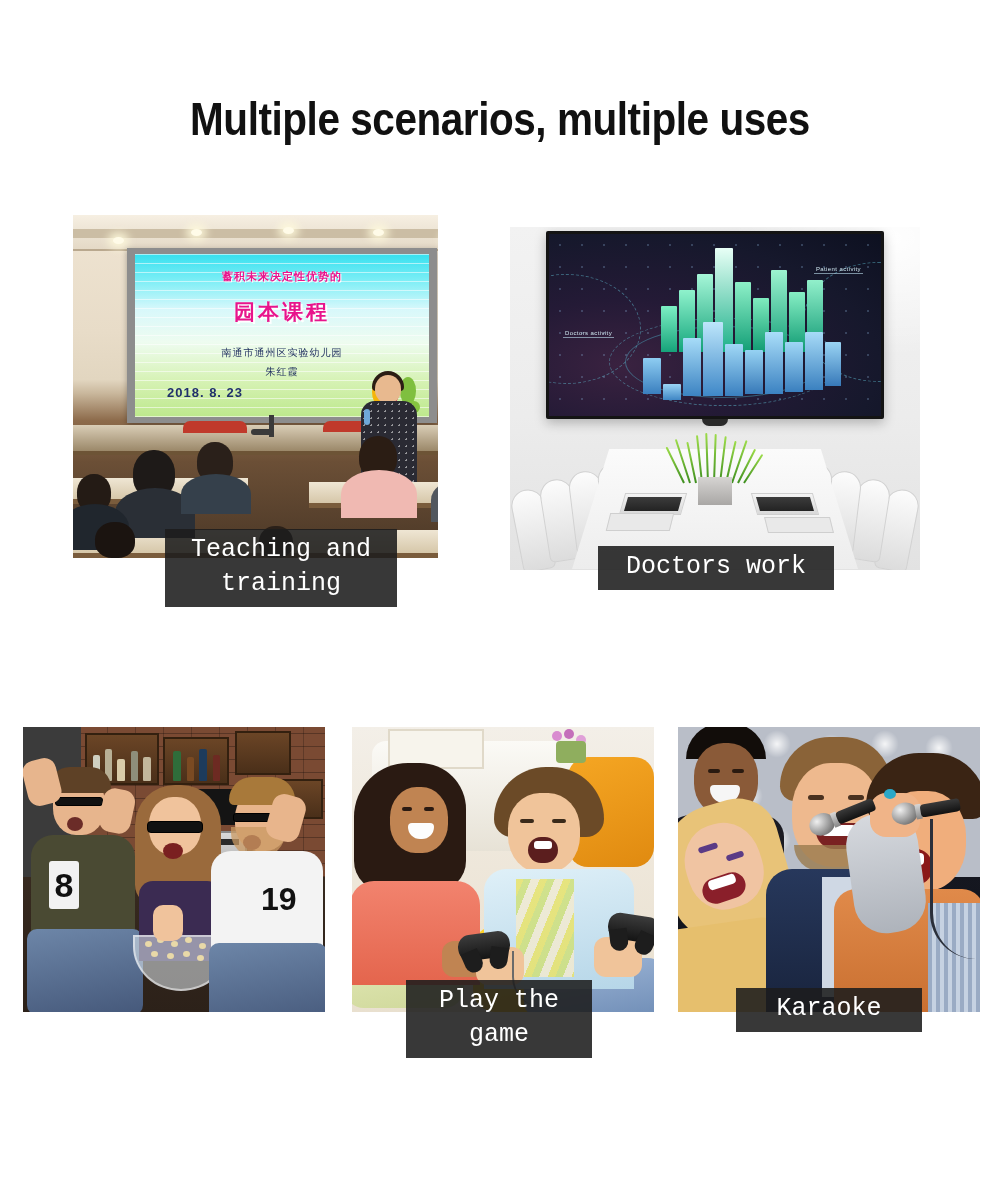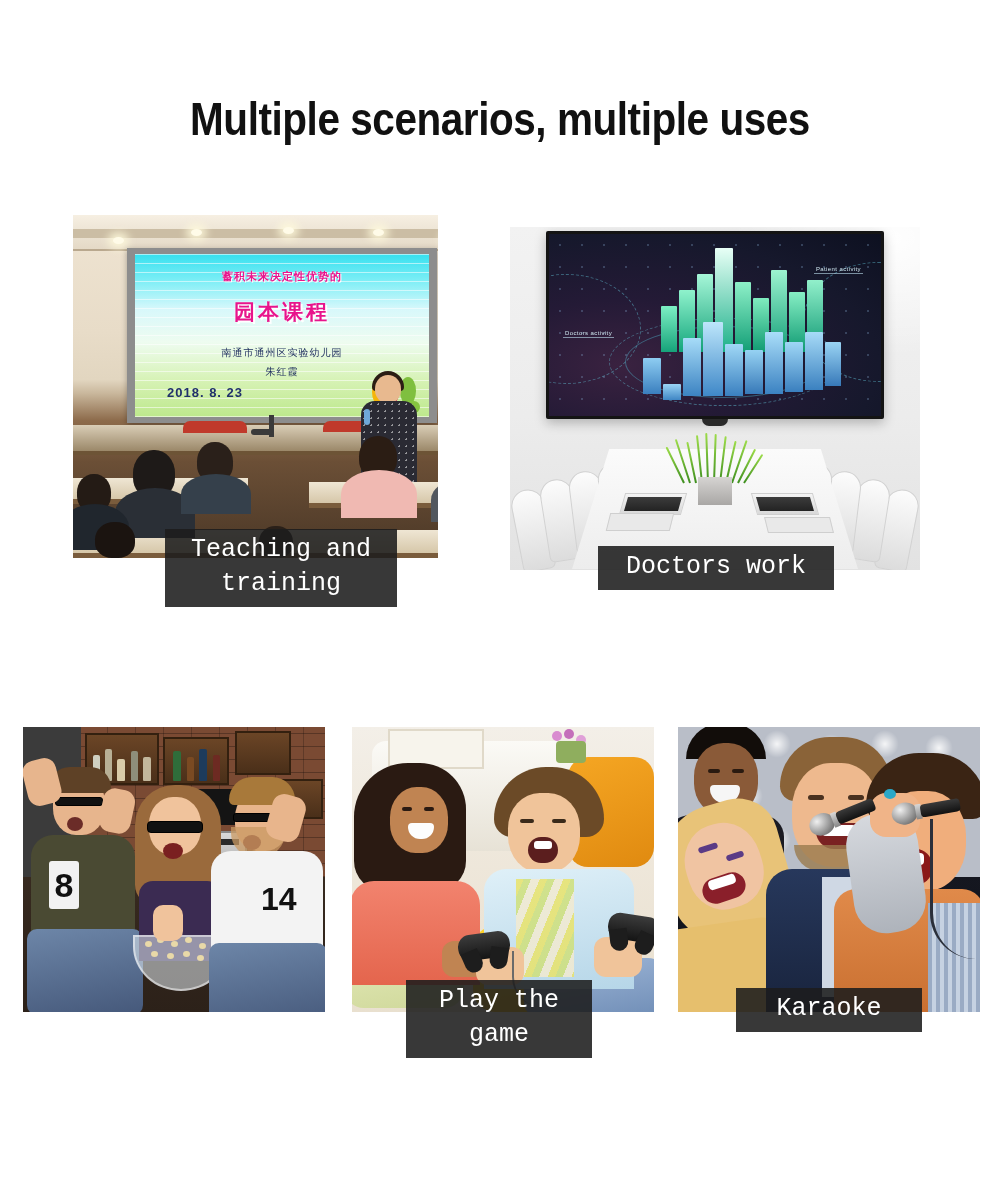--- a/index.html
+++ b/index.html
@@ -388,21 +388,21 @@
         <div style="position:absolute;left:34px;top:120px;width:30px;height:36px;border-radius:10px;background:#f0c39c;"></div>
       </div>
 
       <div class="person" style="left:186px;top:44px;width:120px;height:244px;">
         <div class="ph" style="left:26px;top:18px;width:54px;height:62px;background:#e8b58c;"></div>
         <div style="position:absolute;left:20px;top:6px;width:66px;height:28px;border-radius:26px 26px 6px 6px;background:#a8793a;"></div>
         <div class="glasses3d" style="left:24px;top:42px;width:52px;"></div>
         <div style="position:absolute;left:34px;top:64px;width:18px;height:15px;border-radius:50%;background:#6f2a26;"></div>
         <div style="position:absolute;left:22px;top:56px;width:54px;height:30px;border-radius:0 0 24px 24px;background:#c99a63;opacity:.75;"></div>
         <div style="position:absolute;left:2px;top:80px;width:112px;height:100px;border-radius:20px 20px 0 0;background:#f3f3f3;"></div>
-        <div style="position:absolute;left:52px;top:104px;width:46px;height:48px;color:#111;font-size:32px;font-weight:bold;line-height:48px;">14</div>
+        <div style="position:absolute;left:52px;top:104px;width:46px;height:48px;color:#111;font-size:32px;font-weight:bold;line-height:48px;">19</div>
         <div style="position:absolute;left:60px;top:24px;width:34px;height:46px;border-radius:12px;background:#e8b58c;transform:rotate(16deg);"></div>
         <div class="jeans" style="left:0;top:172px;width:118px;height:84px;"></div>
       </div>
     </div>
   </div>
 
   <div class="card" id="card-karaoke">
     <div class="photo">
       <div class="kar-bg"></div>
       <div class="wallpaper">

